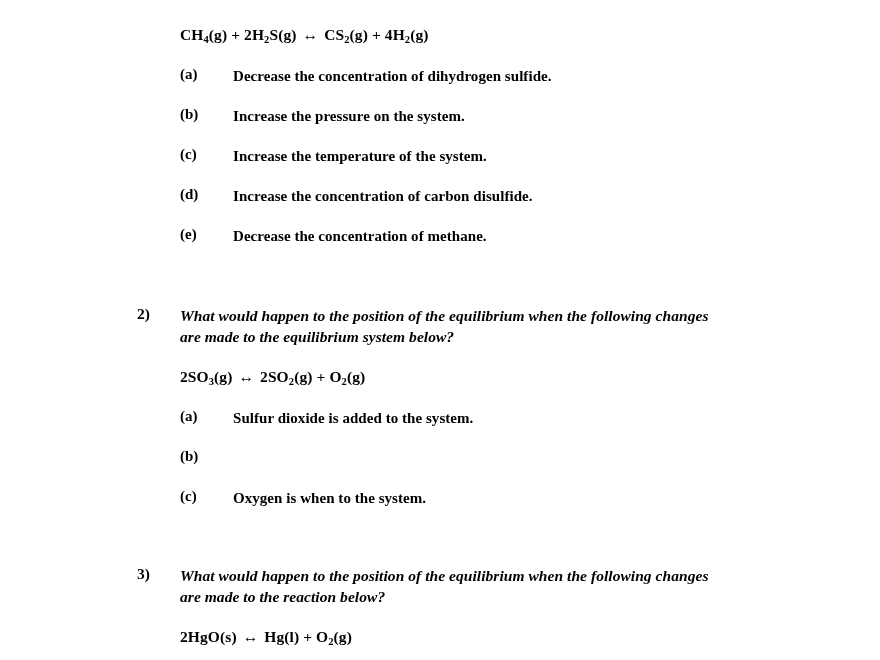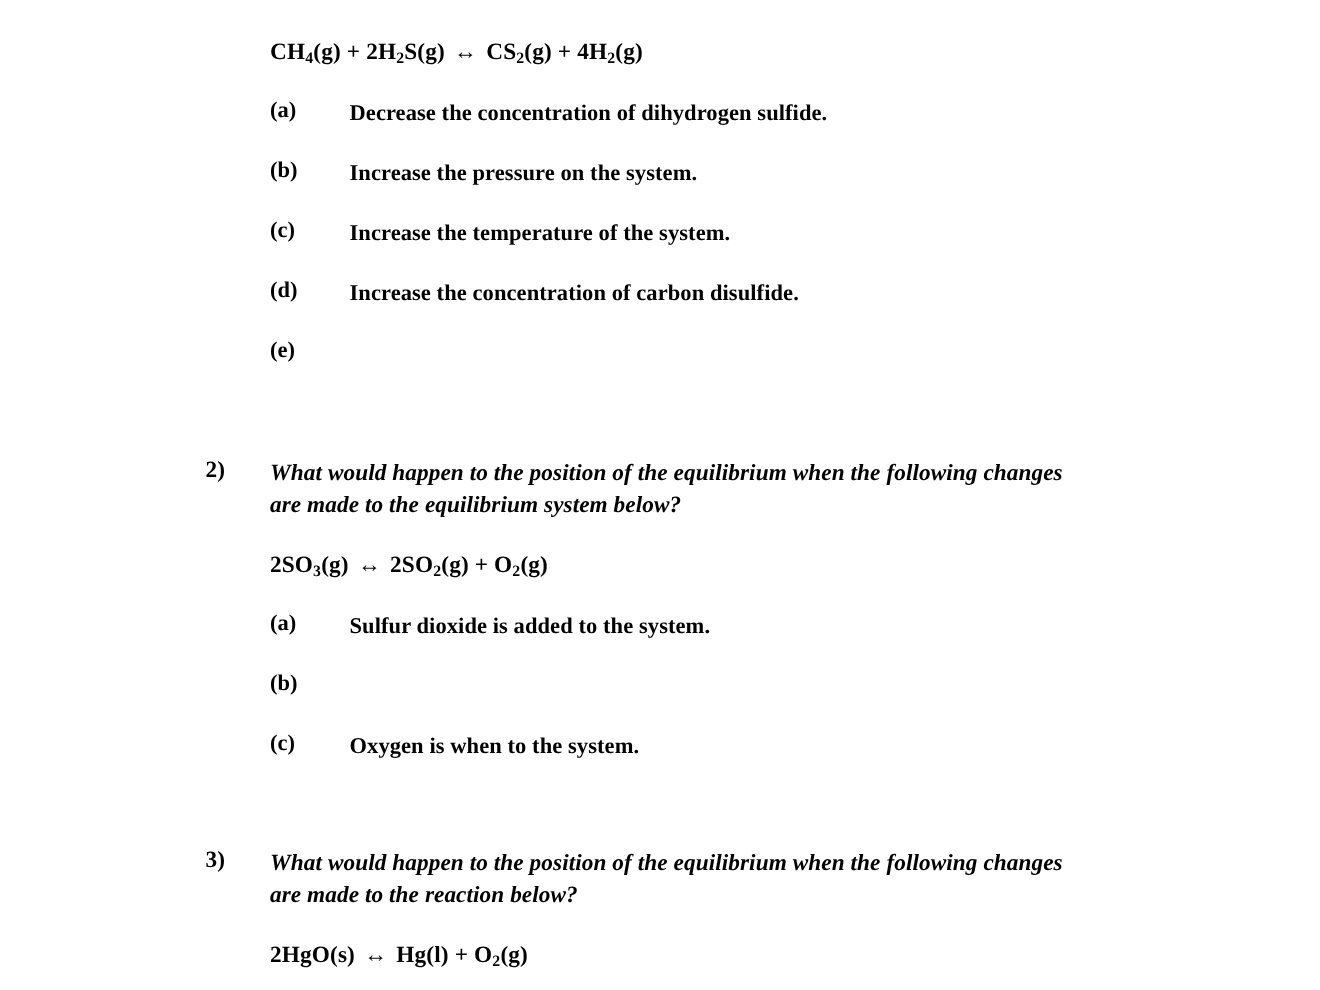--- a/index.html
+++ b/index.html
@@ -115,20 +115,21 @@
   <div class="item-row" style="left:180px; top:146px;">
     <span class="item-marker">(c)</span>
     <span class="item-text">Increase the temperature of the system.</span>
   </div>
   <div class="item-row" style="left:180px; top:186px;">
     <span class="item-marker">(d)</span>
     <span class="item-text">Increase the concentration of carbon disulfide.</span>
   </div>
   <div class="item-row" style="left:180px; top:226px;">
     <span class="item-marker">(e)</span>
+    <span class="item-text">Decrease the concentration of methane.</span>
   </div>
 
   <div class="q-row" style="left:137px; top:305px;">
     <span class="q-marker">2)</span>
     <span class="q-text">What would happen to the position of the equilibrium when the following changes are made to the equilibrium system below?</span>
   </div>
 
   <div class="eq" style="left:180px; top:368px;"><span>2SO</span><sub>3</sub><span>(g) </span><span class="arrow">↔</span><span> 2SO</span><sub>2</sub><span>(g) + O</span><sub>2</sub><span>(g)</span></div>
 
   <div class="item-row" style="left:180px; top:408px;">

